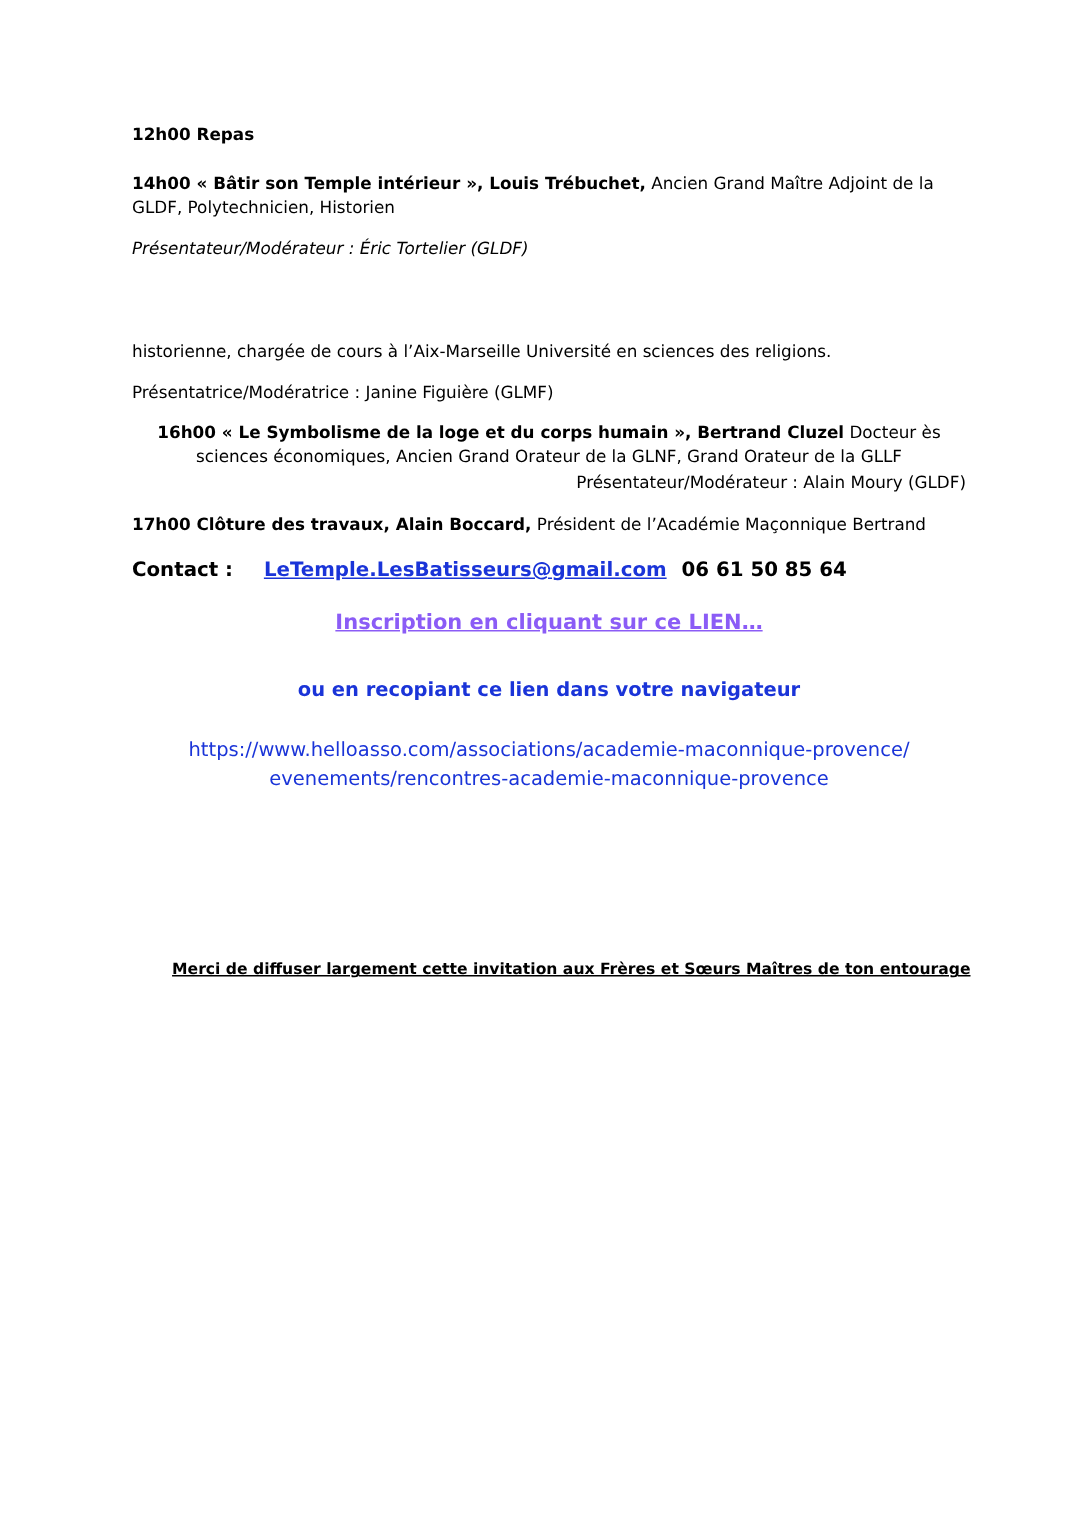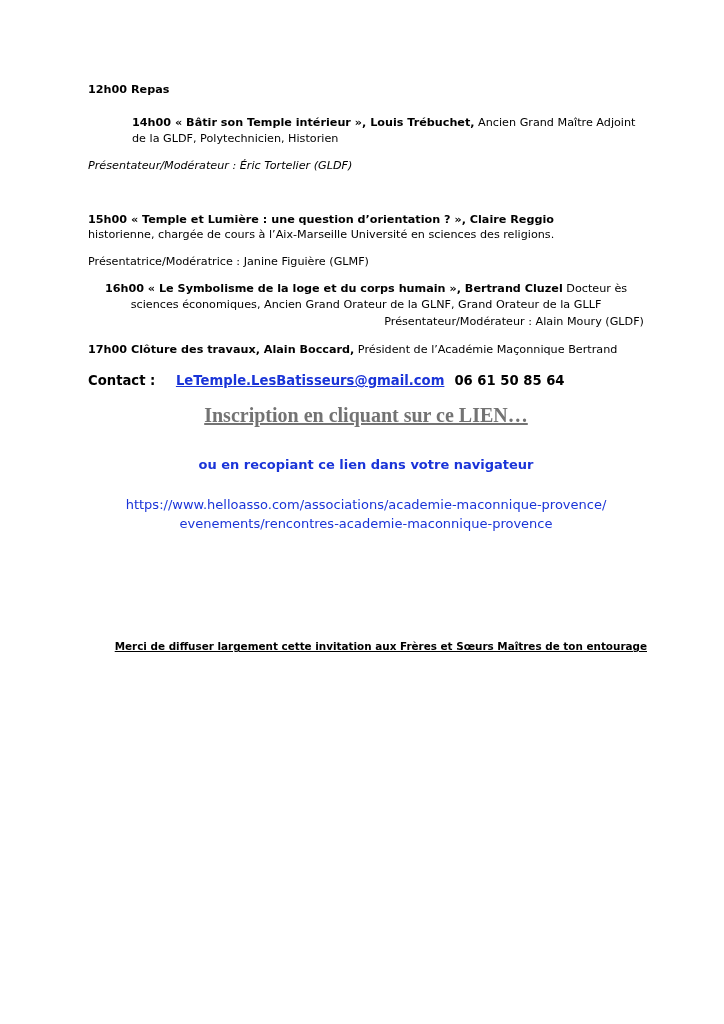--- a/index.html
+++ b/index.html
@@ -32,21 +32,21 @@
   .block {
     margin: 0 0 12px 0;
     font-size: 11.2px;
     line-height: 1.38;
   }
   .b { font-weight: bold; }
   .reg { font-weight: normal; }
 
   
   .lunch { margin-bottom: 18px; }
-  .talk1 { margin-bottom: 12px; margin-left: 44px; }
+  .talk1 { margin-bottom: 12px; }
   .mod1 { margin-bottom: 38px; font-style: italic; }
   .talk2 { margin-bottom: 11px; }
   .mod2 { margin-bottom: 12px; }
   .talk3 { margin-bottom: 2px; text-align: center; }
   .mod3 { margin-bottom: 12px; text-align: right; }
   .talk4 { margin-bottom: 16px; }
 
   .contact {
     font-size: 13.2px;
     font-weight: bold;
@@ -60,25 +60,24 @@
   .contact .phone {
     color: #000;
     margin-left: 10px;
   }
   .inscription-wrap {
     text-align: center;
     margin: 16px 0 30px 0;
   }
   .inscription-link {
     display: inline-block;
-    font-size: 20px;
+    font-size: 14px;
     font-weight: bold;
-    color: #737373;
+    color: #8b5cf6;
     text-decoration: underline;
-    font-family: Liberation Serif, serif;
   }
   .recopiant {
     text-align: center;
     font-size: 13px;
     font-weight: bold;
     color: #1a34d8;
     margin: 0 0 24px 0;
   }
   .url {
     text-align: center;
@@ -106,21 +105,21 @@
 
     <p class="block lunch b">12h00 Repas</p>
 
     <p class="block talk1">
       <span class="b">14h00 « Bâtir son Temple intérieur », Louis Trébuchet,</span><span class="reg"> Ancien Grand Maître Adjoint de la GLDF, Polytechnicien, Historien</span>
     </p>
 
     <p class="block mod1 reg">Présentateur/Modérateur : Éric Tortelier (GLDF)</p>
 
     <p class="block talk2">
-      <span class="b">15h00 « Temple et Lumière : une question d’orientation ? », Claire Reggio</span><br>
+      <br>
       <span class="reg">historienne, chargée de cours à l’Aix-Marseille Université en sciences des religions.</span>
     </p>
 
     <p class="block mod2 reg">Présentatrice/Modératrice : Janine Figuière (GLMF)</p>
 
     <p class="block talk3">
       <span class="b">16h00 « Le Symbolisme de la loge et du corps humain », Bertrand Cluzel</span><span class="reg"> Docteur ès sciences économiques, Ancien Grand Orateur de la GLNF, Grand Orateur de la GLLF</span>
     </p>
 
     <p class="block mod3 reg">Présentateur/Modérateur : Alain Moury (GLDF)</p>

